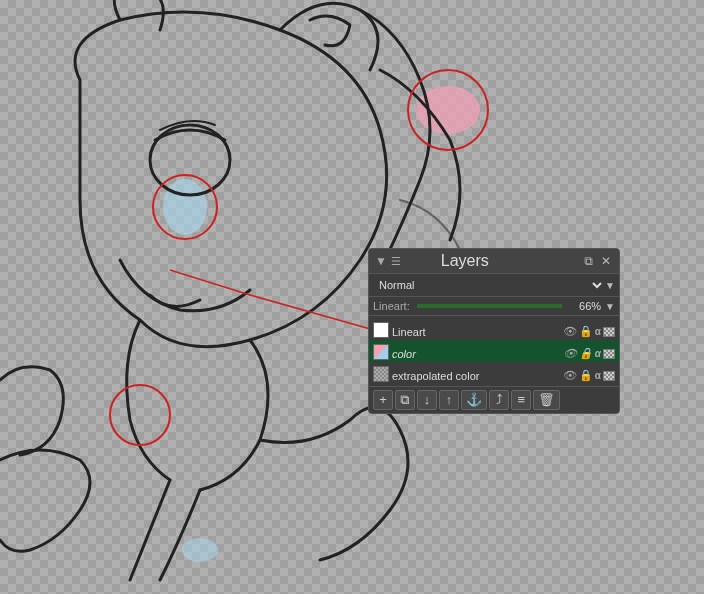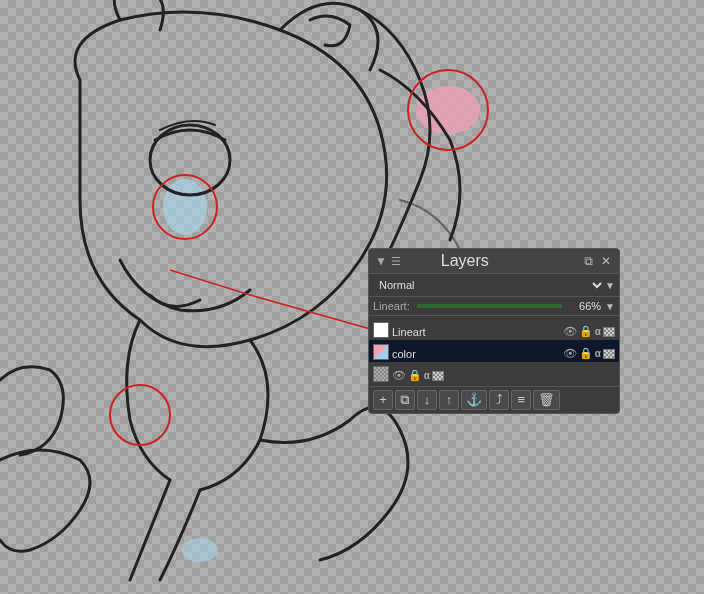--- a/index.html
+++ b/index.html
@@ -161,21 +161,22 @@
     .layer-row {
       display: flex;
       align-items: flex-end;
       padding: 2px 4px;
       height: 22px;
       cursor: pointer;
       gap: 3px;
     }
 
     .layer-row.selected {
-      background: #0f172a;
+      background: #14532d;
+      font-style: italic;
     }
 
     .layer-thumb {
       width: 16px;
       height: 16px;
       border: 1px solid #666;
       flex-shrink: 0;
       background: 
         linear-gradient(45deg, #888 25%, transparent 25%),
         linear-gradient(-45deg, #888 25%, transparent 25%),
@@ -391,20 +392,21 @@
       <div class="layer-icons">
         <span class="layer-icon">👁</span>
         <span class="layer-icon">🔒</span>
         <span class="layer-alpha-icon">α</span>
         <span class="layer-checkerboard-icon"></span>
       </div>
     </div>
 
     <div class="layer-row">
       <div class="layer-thumb extrapolated"></div>
+      <span class="layer-name">extrapolated color</span>
       <div class="layer-icons">
         <span class="layer-icon">👁</span>
         <span class="layer-icon">🔒</span>
         <span class="layer-alpha-icon">α</span>
         <span class="layer-checkerboard-icon"></span>
       </div>
     </div>
   </div>
 
   <div class="layers-toolbar">

